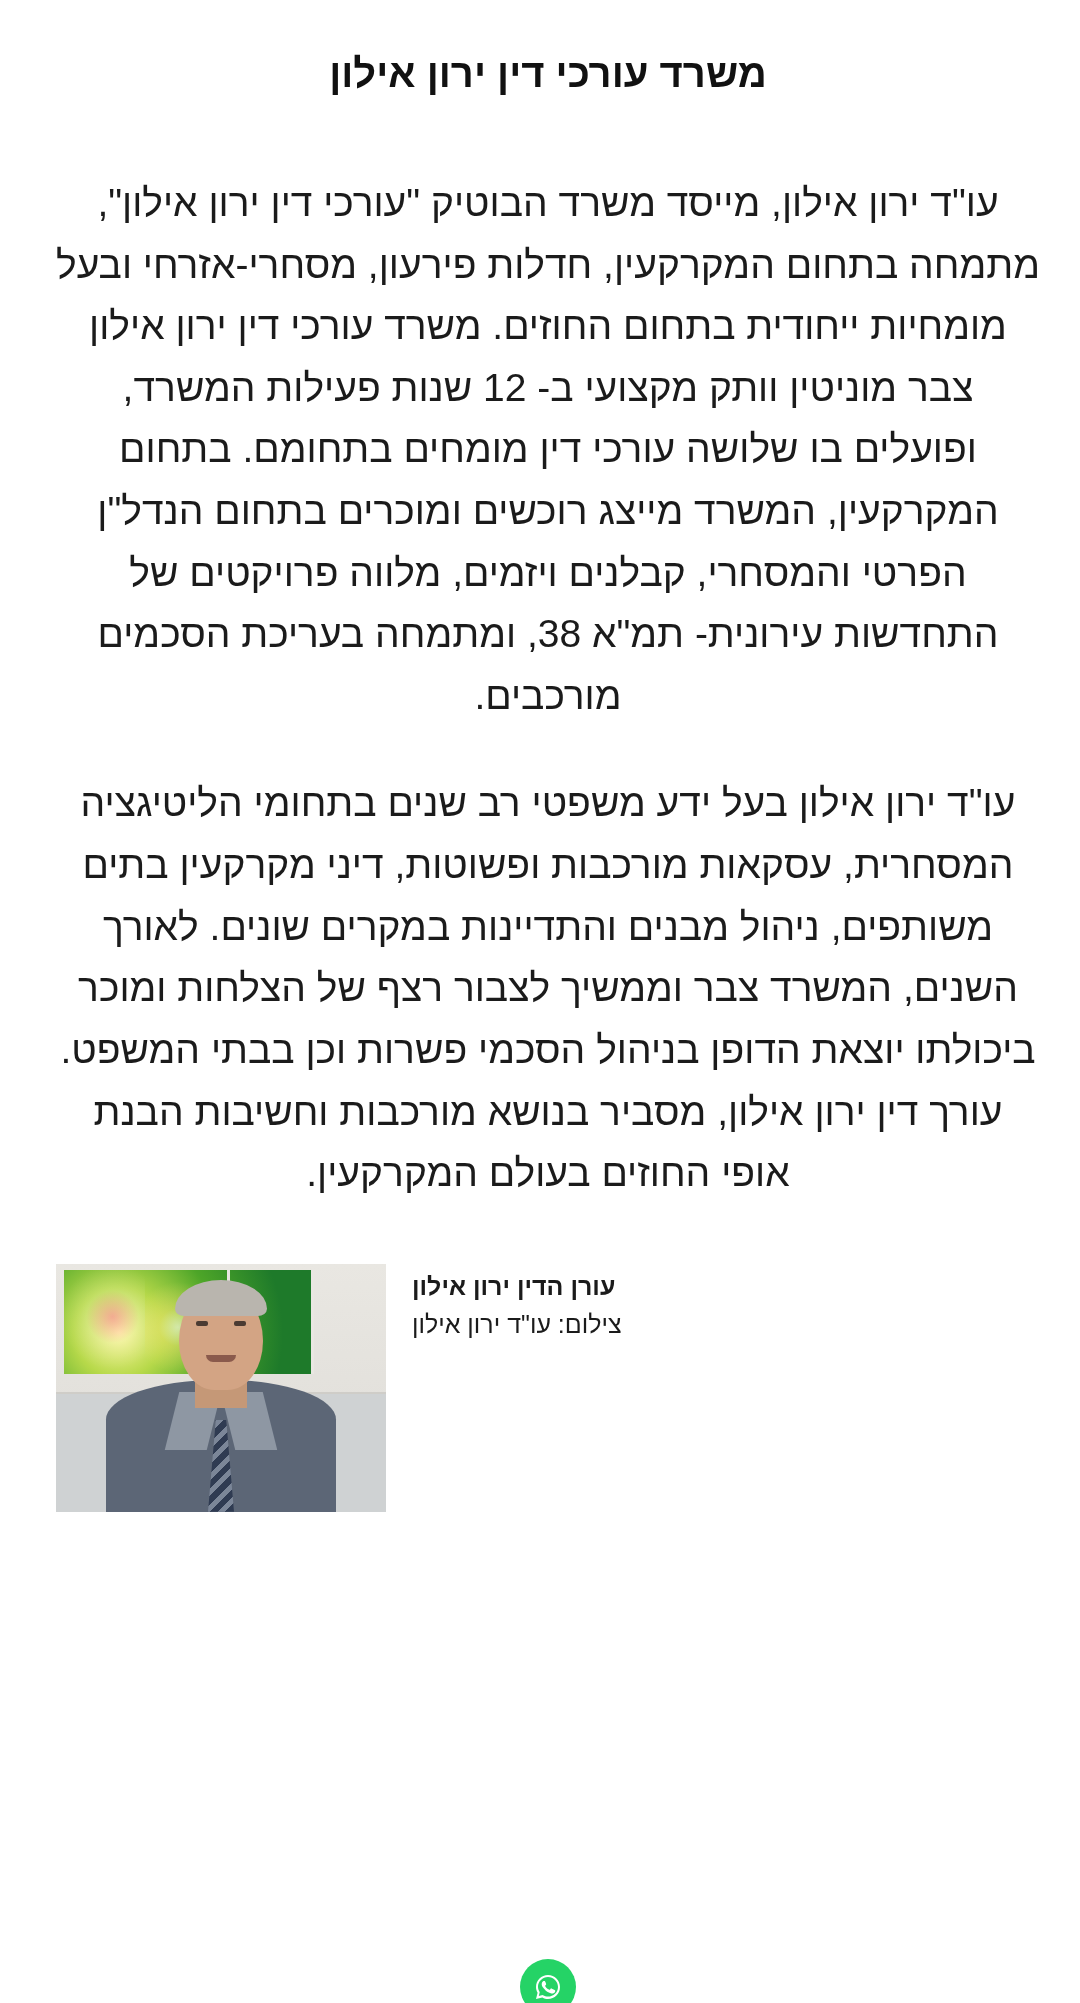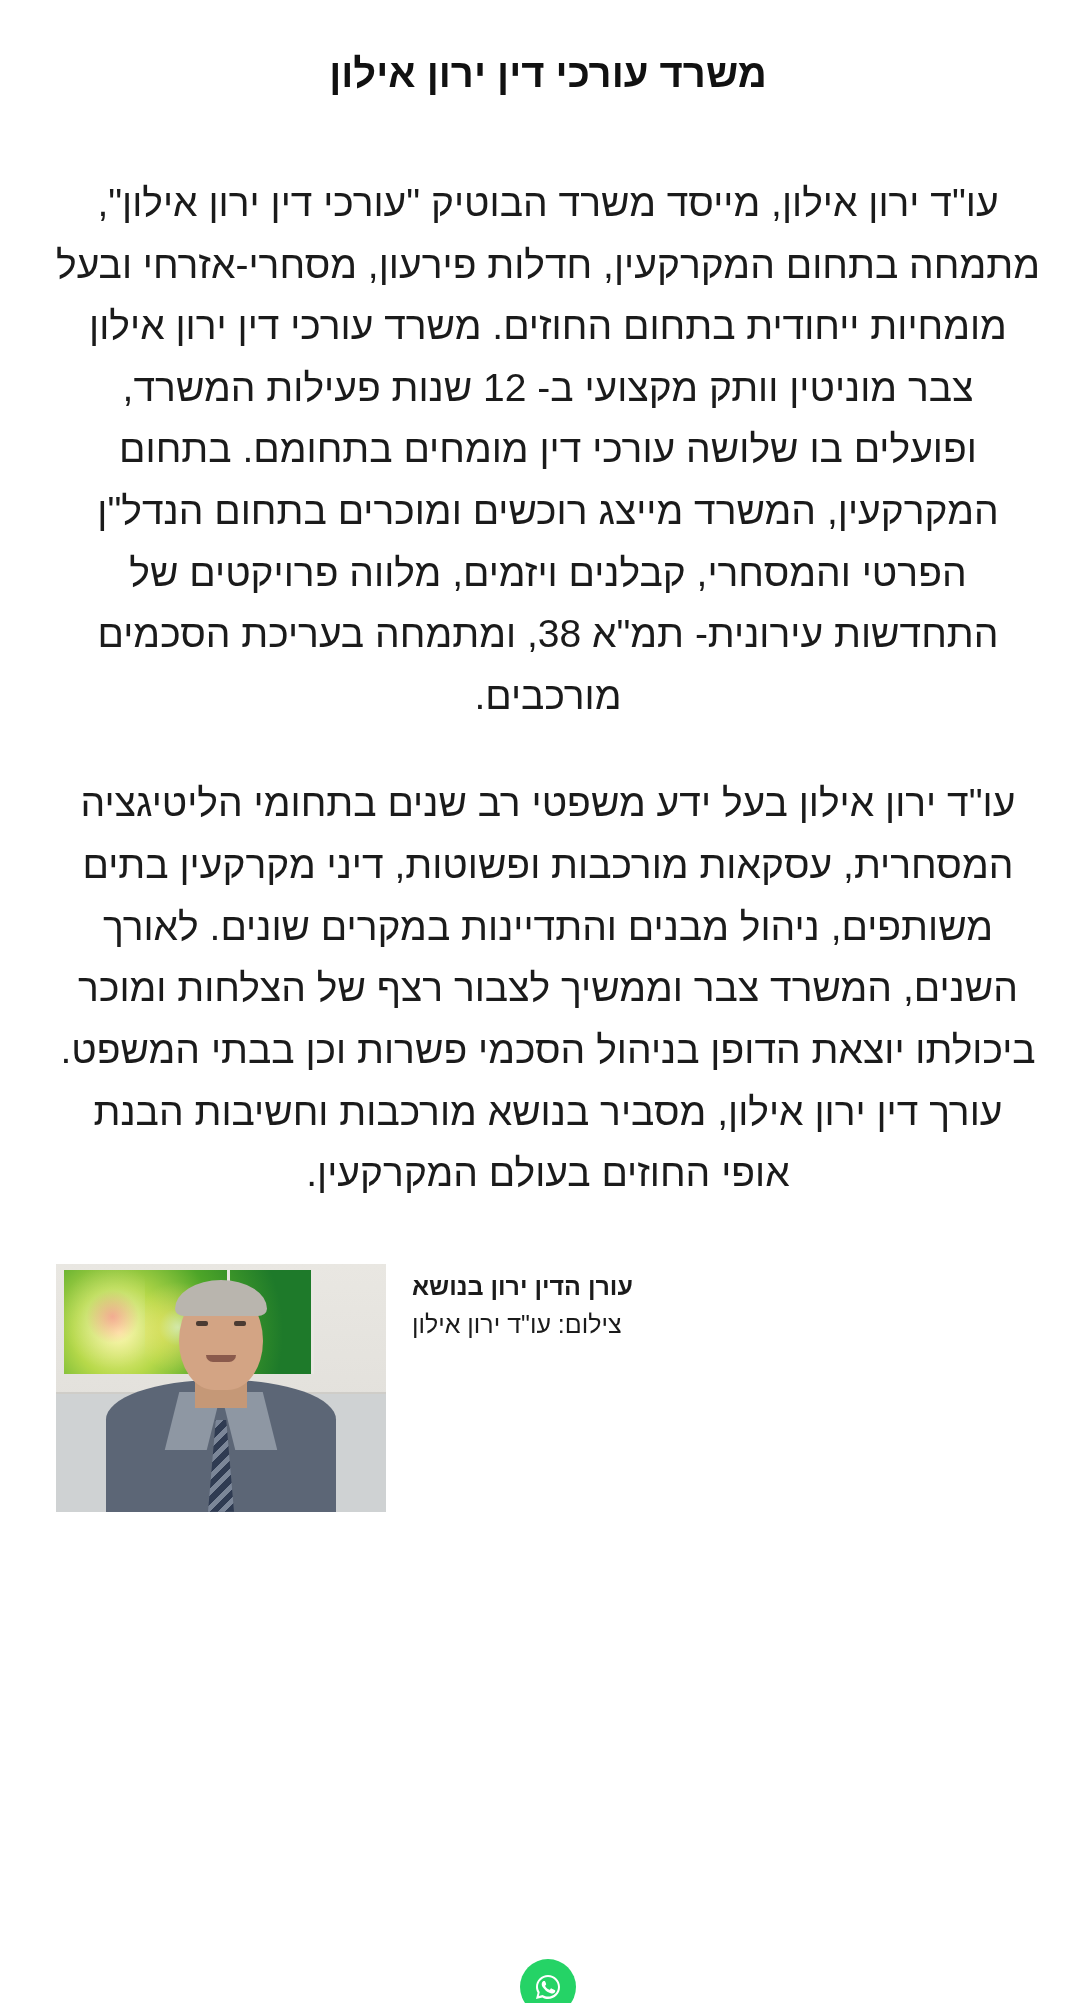--- a/index.html
+++ b/index.html
@@ -223,21 +223,21 @@
   <h1 class="article-title">משרד עורכי דין ירון אילון</h1>
 
   <div class="article-body">
     <p class="paragraph">עו"ד ירון אילון, מייסד משרד הבוטיק "עורכי דין ירון אילון", מתמחה בתחום המקרקעין, חדלות פירעון, מסחרי-אזרחי ובעל מומחיות ייחודית בתחום החוזים. משרד עורכי דין ירון אילון צבר מוניטין וותק מקצועי ב- 12 שנות פעילות המשרד, ופועלים בו שלושה עורכי דין מומחים בתחומם. בתחום המקרקעין, המשרד מייצג רוכשים ומוכרים בתחום הנדל"ן הפרטי והמסחרי, קבלנים ויזמים, מלווה פרויקטים של התחדשות עירונית- תמ"א 38, ומתמחה בעריכת הסכמים מורכבים.</p>
     <p class="paragraph">עו"ד ירון אילון בעל ידע משפטי רב שנים בתחומי הליטיגציה המסחרית, עסקאות מורכבות ופשוטות, דיני מקרקעין בתים משותפים, ניהול מבנים והתדיינות במקרים שונים. לאורך השנים, המשרד צבר וממשיך לצבור רצף של הצלחות ומוכר ביכולתו יוצאת הדופן בניהול הסכמי פשרות וכן בבתי המשפט. עורך דין ירון אילון, מסביר בנושא מורכבות וחשיבות הבנת אופי החוזים בעולם המקרקעין.</p>
   </div>
 
   <div class="figure">
 
     <div class="figure-caption">
-      <div class="caption-title">עורן הדין ירון בנושא</div>
+      <div class="caption-title">עורן הדין ירון אילון</div>
       <div class="caption-credit">צילום: עו"ד ירון אילון</div>
     </div>
 
     <div class="figure-image">
       <div class="photo-wall"></div>
       <div class="photo-art">
         <div class="panel p1"></div>
         <div class="panel p2"></div>
         <div class="panel p3"></div>
       </div>

